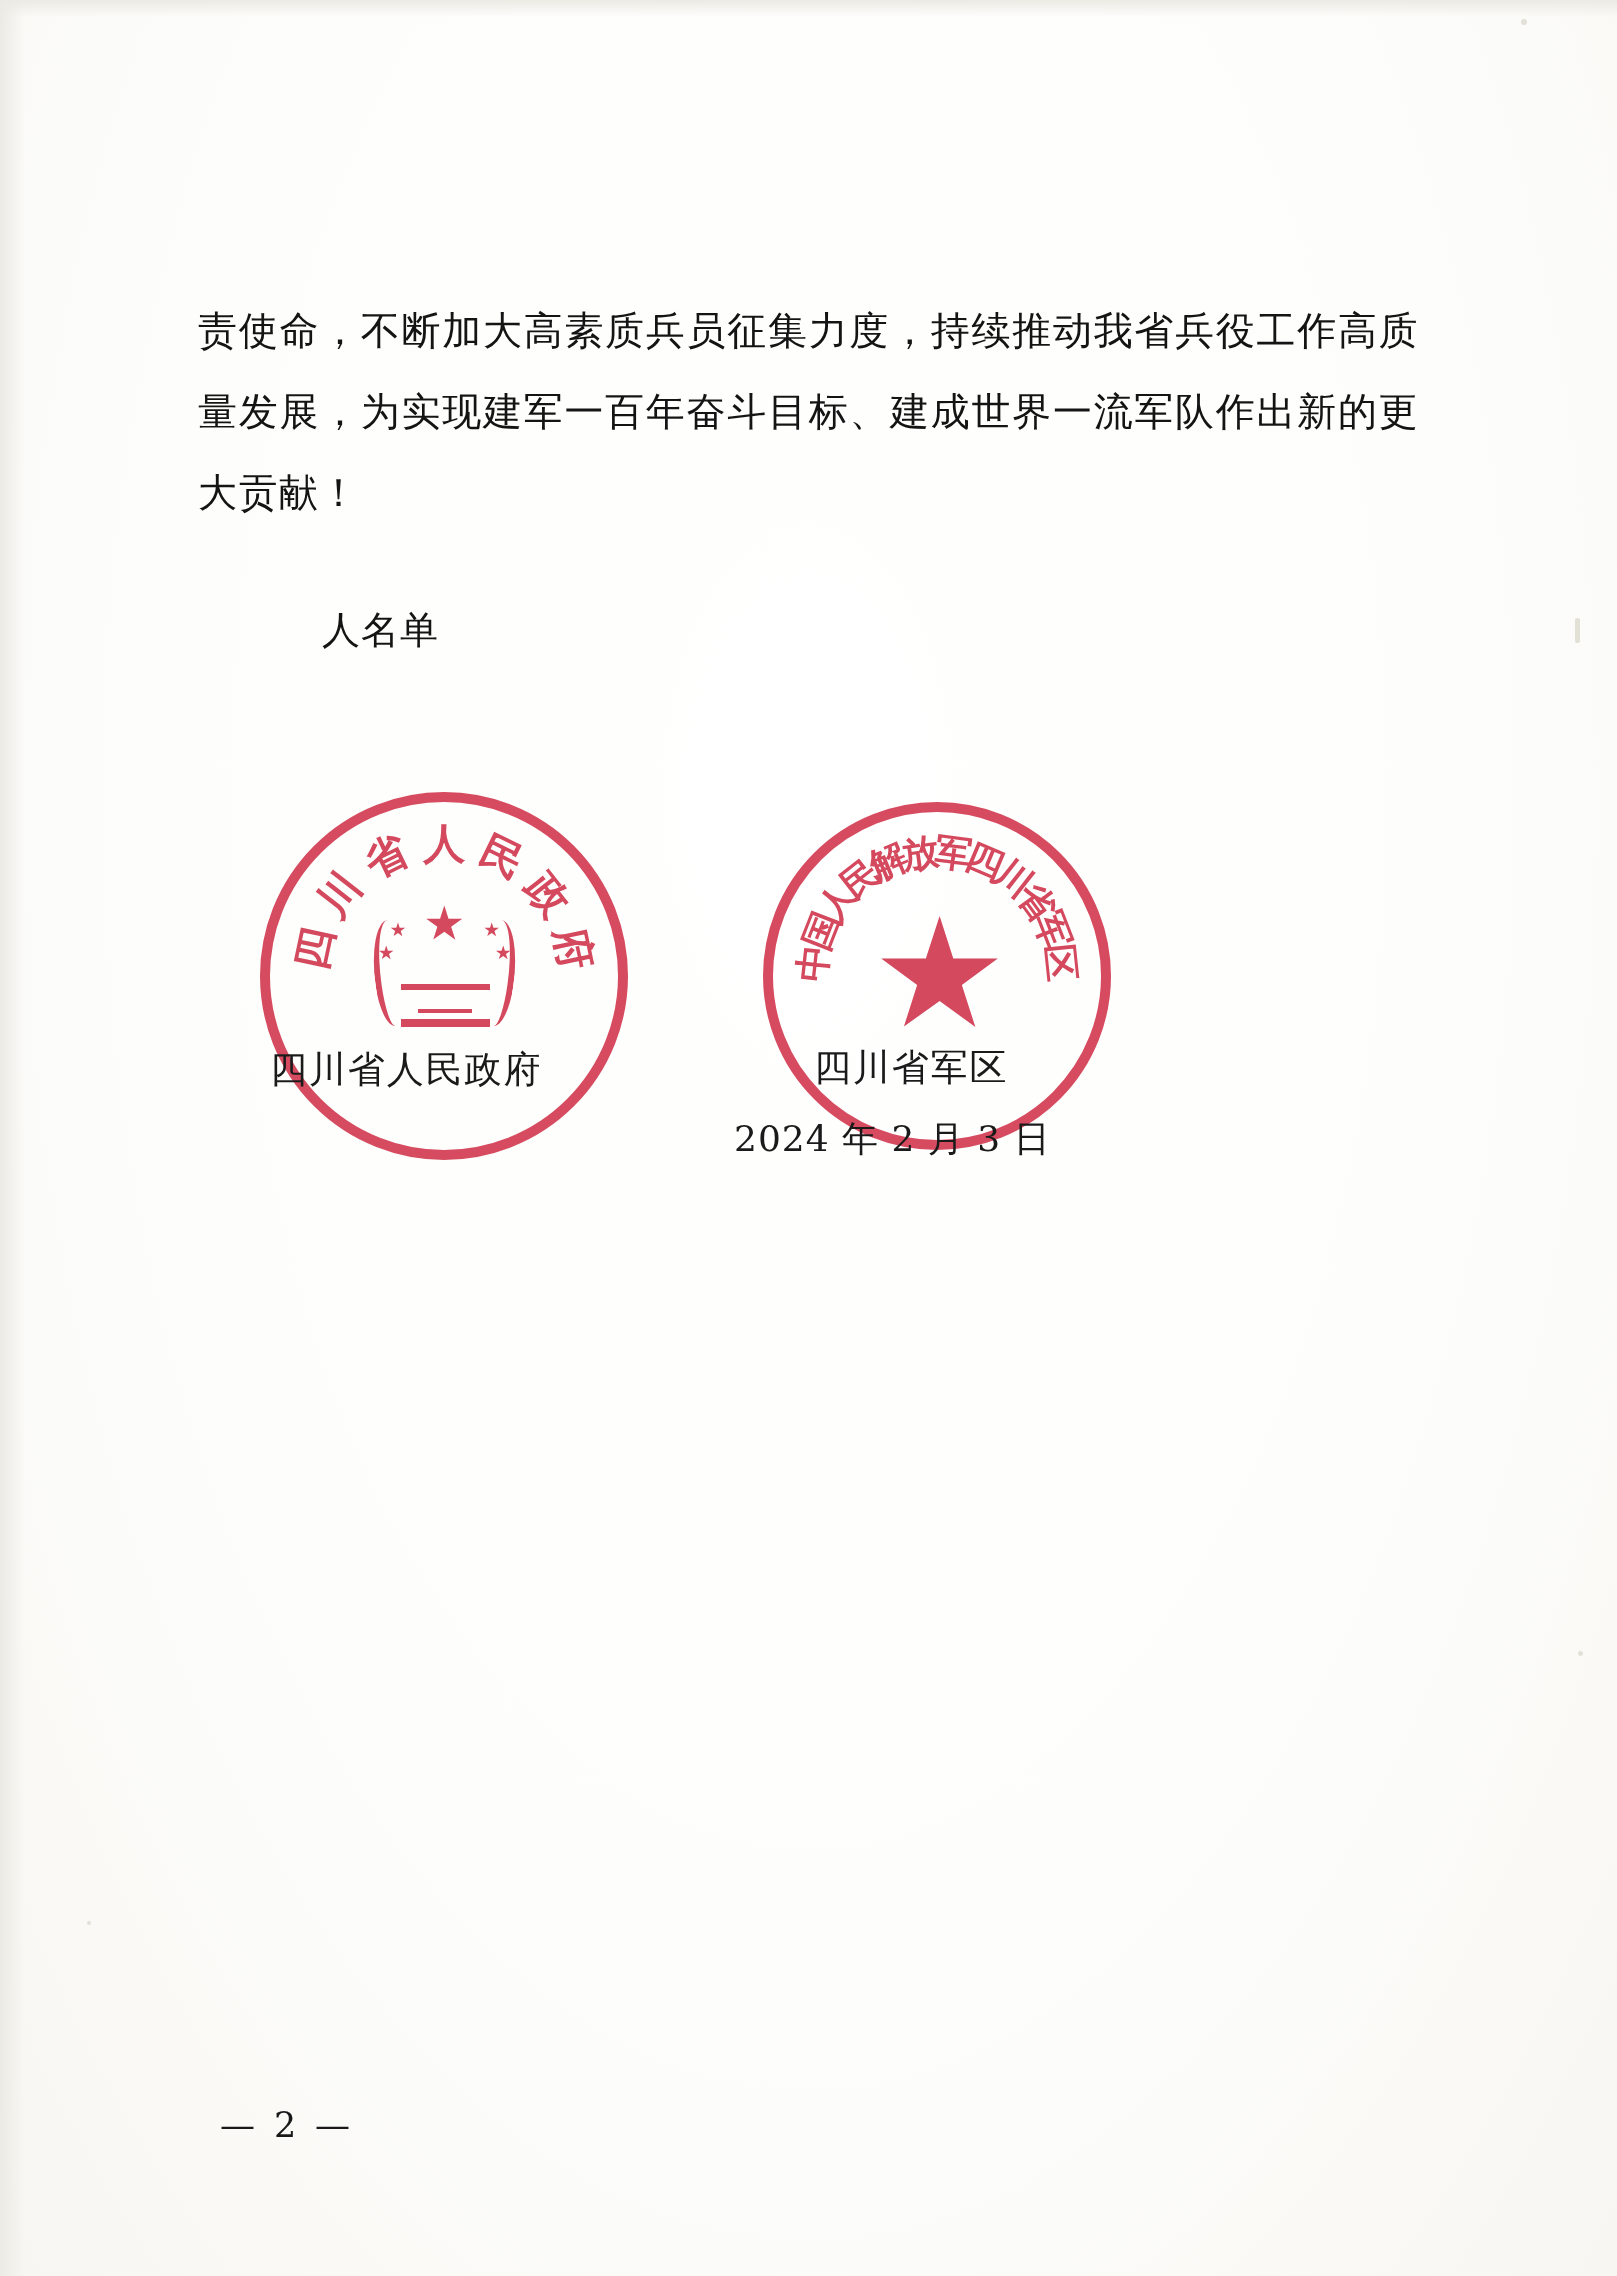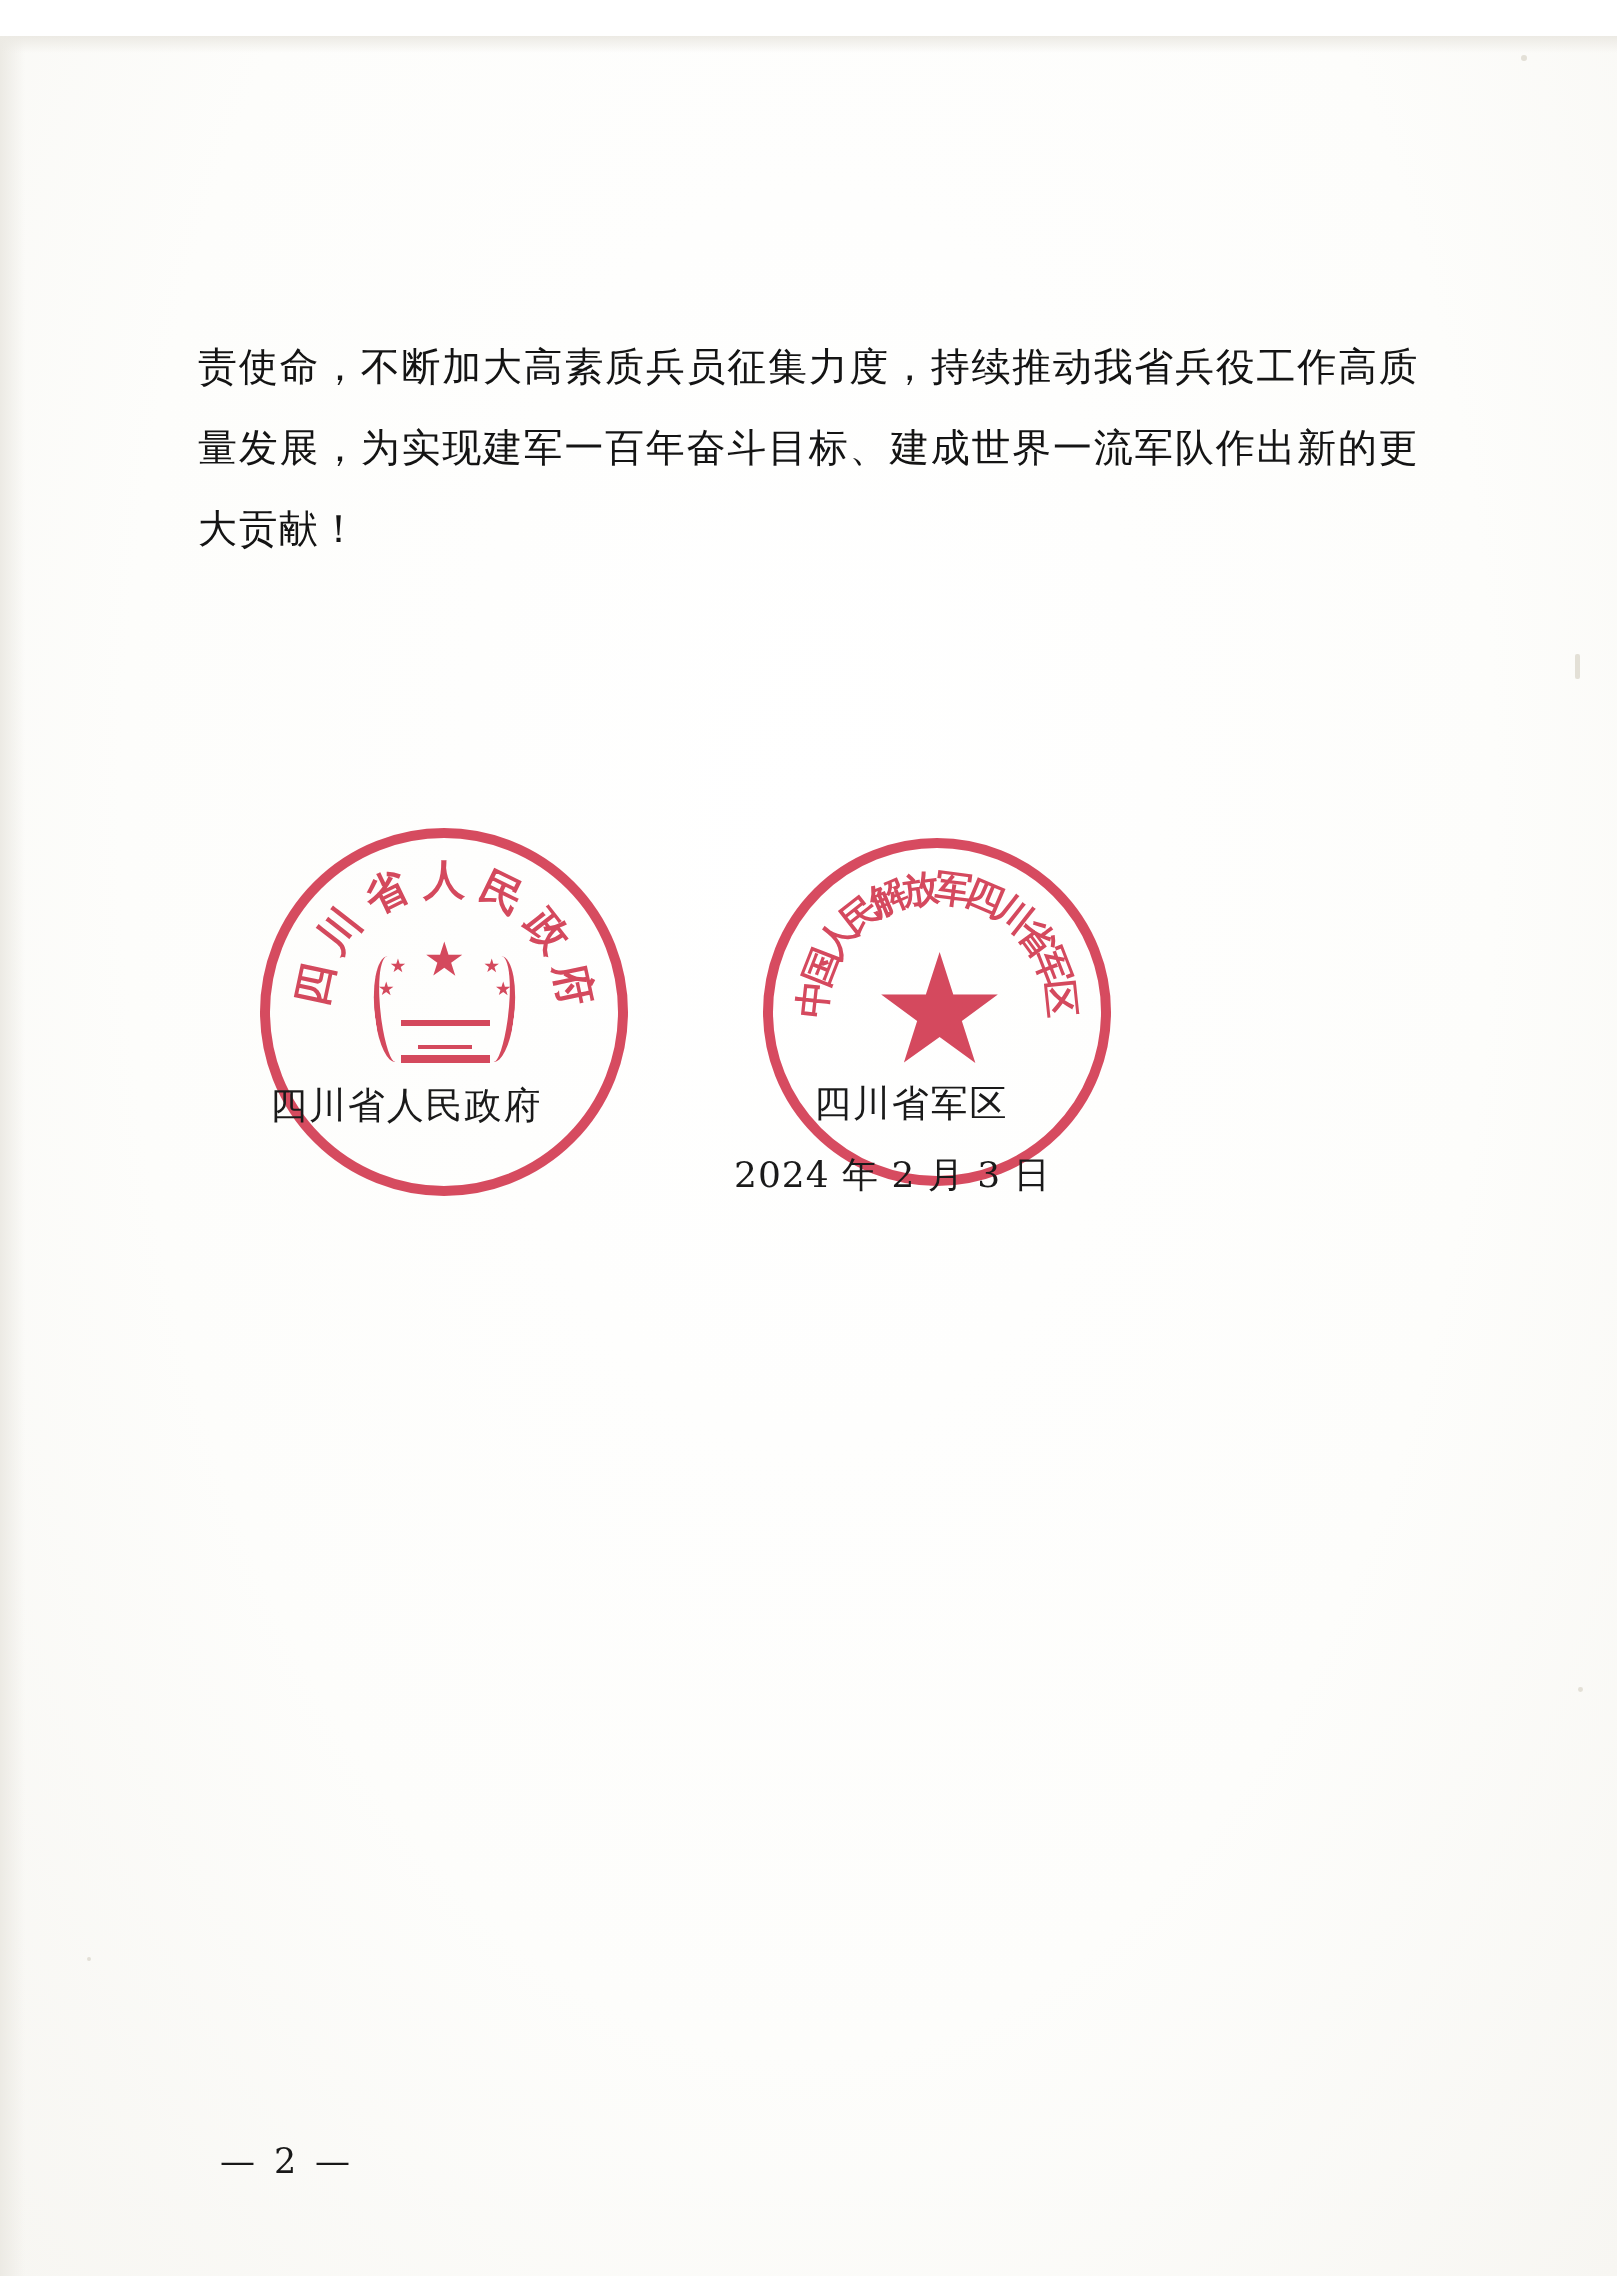--- a/index.html
+++ b/index.html
@@ -15,21 +15,20 @@
     color: #1a1a1a;
     overflow: hidden;
   }
 
   
   .page {
     position: absolute;
     inset: 0;
     background:
       radial-gradient(ellipse at 50% 35%, #ffffff 0%, #fdfdfb 60%, #f7f6f2 100%);
-    margin-top: 36px;
   }
   .page-edge-left {
     position: absolute;
     left: 0; top: 0; bottom: 0;
     width: 25px;
     background: linear-gradient(to right, #eceae4, rgba(255,255,255,0));
     pointer-events: none;
   }
   .page-edge-top {
     position: absolute;
@@ -258,20 +257,21 @@
   <div class="speck" style="left:1521px;top:19.3px;width:5.8px;height:5.8px;"></div>
   <div class="speck" style="left:1578px;top:1651px;width:4.8px;height:4.8px;"></div>
   <div class="speck" style="left:87px;top:1921px;width:3.9px;height:3.9px;"></div>
   <div class="margin-mark"></div>
 
   <div class="body-block">
     <div class="para indent-none">责使命，不断加大高素质兵员征集力度，持续推动我省兵役工作高质量发展，为实现建军一百年奋斗目标、建成世界一流军队作出新的更大贡献！</div>
   </div>
 
   <div class="attach-block">
+    <div class="attach-line-2">人名单</div>
   </div>
 
   <div class="sign-area">
 
     <div class="sign-col gov">
       <div class="seal seal-gov">
         <div class="seal-inner-text" id="gov-arc">
             <span class="arc-char" style="font-size: 42px; transform: translate(-129px, -27.5px) rotate(282deg) translate(-50%, -50%);">四</span>
             <span class="arc-char" style="font-size: 42px; transform: translate(-104px, -81px) rotate(308deg) translate(-50%, -50%);">川</span>
             <span class="arc-char" style="font-size: 42px; transform: translate(-58px, -119px) rotate(334deg) translate(-50%, -50%);">省</span>

